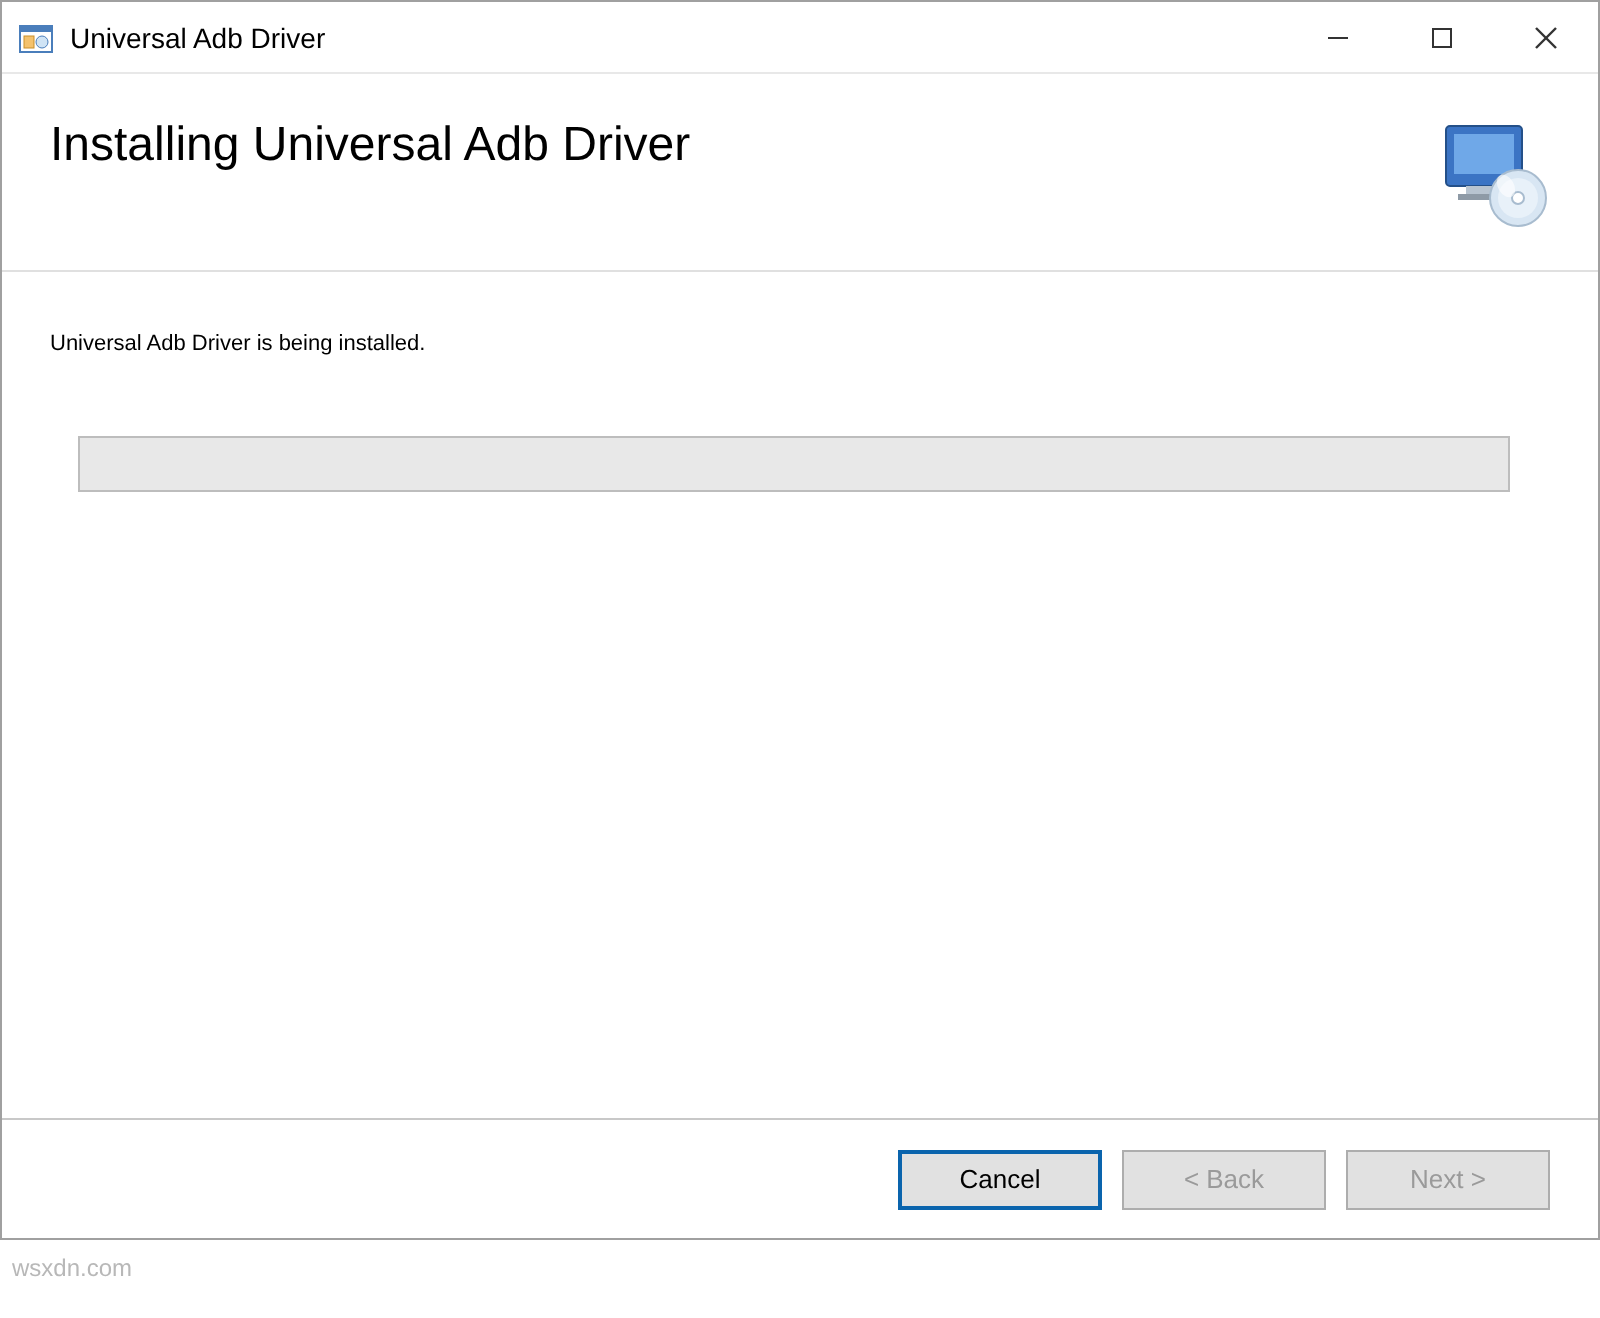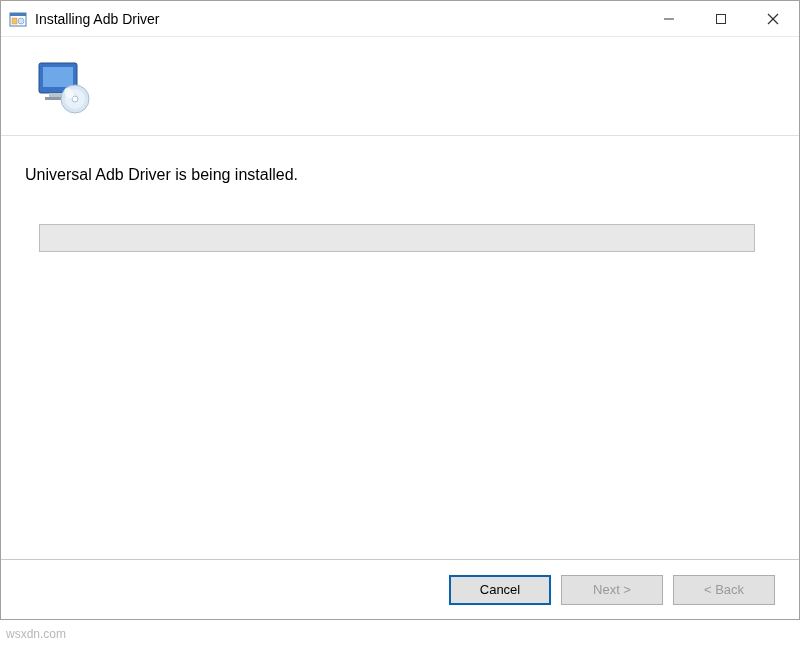--- a/index.html
+++ b/index.html
@@ -58,21 +58,21 @@
       width: 56px; height: 56px;
       margin-left: 10px;
     }
     
     .body-area {
       flex: 1;
       padding: 30px 34px 0 24px;
     }
     .status-text {
       margin-bottom: 40px;
-      font-size: 16px;
+      font-size: 11px;
     }
     .wait-label {
       margin-bottom: 6px;
       font-size: 14px;
       padding-left: 14px;
     }
     .progress-track {
       height: 28px;
       border: 1px solid #bdbdbd;
       background: #e8e8e8;
@@ -123,40 +123,41 @@
 
   <div class="titlebar">
     <span class="title-icon">
       <svg width="18" height="18" viewBox="0 0 18 18">
         <rect x="1" y="3" width="16" height="13" fill="#fff" stroke="#4a7ebb" stroke-width="1"></rect>
         <rect x="1" y="3" width="16" height="3" fill="#4a7ebb"></rect>
         <rect x="3" y="8" width="5" height="6" fill="#f4c26d" stroke="#c98f2b" stroke-width="0.5"></rect>
         <circle cx="12" cy="11" r="3" fill="#d0e4f5" stroke="#4a7ebb" stroke-width="0.5"></circle>
       </svg>
     </span>
-    <span class="title-text">Installing Adb Driver</span>
+    <span class="title-text">Universal Adb Driver</span>
     <div class="win-btn">
       <svg width="12" height="12" viewBox="0 0 12 12">
           <line x1="1" y1="6" x2="11" y2="6" stroke="#333" stroke-width="1"></line>
         </svg>
     </div>
     <div class="win-btn">
       <svg width="12" height="12" viewBox="0 0 12 12">
           <rect x="1.5" y="1.5" width="9" height="9" fill="none" stroke="#333" stroke-width="1"></rect>
         </svg>
     </div>
     <div class="win-btn">
       <svg width="14" height="14" viewBox="0 0 14 14">
           <line x1="2" y1="2" x2="12" y2="12" stroke="#333" stroke-width="1.2"></line>
           <line x1="12" y1="2" x2="2" y2="12" stroke="#333" stroke-width="1.2"></line>
         </svg>
     </div>
   </div>
 
   <div class="header">
+    <div class="page-title">Installing Universal Adb Driver</div>
     <div class="header-icon">
       <svg width="56" height="56" viewBox="0 0 56 56">
         <rect x="4" y="4" width="38" height="30" rx="2" fill="#3b74c4" stroke="#245089" stroke-width="1"></rect>
         <rect x="8" y="8" width="30" height="20" fill="#6fa8e8"></rect>
         <rect x="14" y="34" width="18" height="4" fill="#b8c4d0"></rect>
         <rect x="10" y="38" width="26" height="3" fill="#8e9aa6"></rect>
         <circle cx="40" cy="40" r="14" fill="#d8e6f3" stroke="#a8bccf" stroke-width="1"></circle>
         <circle cx="40" cy="40" r="10" fill="#e8f1f9"></circle>
         <circle cx="40" cy="40" r="3" fill="#fff" stroke="#a8bccf" stroke-width="1"></circle>
         <ellipse cx="34" cy="34" rx="4" ry="6" fill="#fff" opacity="0.6" transform="rotate(-30 34 34)"></ellipse>
@@ -164,19 +165,19 @@
     </div>
   </div>
 
   <div class="body-area">
     <div class="status-text">Universal Adb Driver is being installed.</div>
     <div class="progress-track"></div>
   </div>
 
   <div class="footer">
     <div class="btn focused">Cancel</div>
+    <div class="btn disabled">&lt; Back</div>
     <div class="btn disabled">Next &gt;</div>
-    <div class="btn disabled">&lt; Back</div>
   </div>
 
 </div>
 
 <div class="watermark">wsxdn.com</div>
 
 </body></html>

